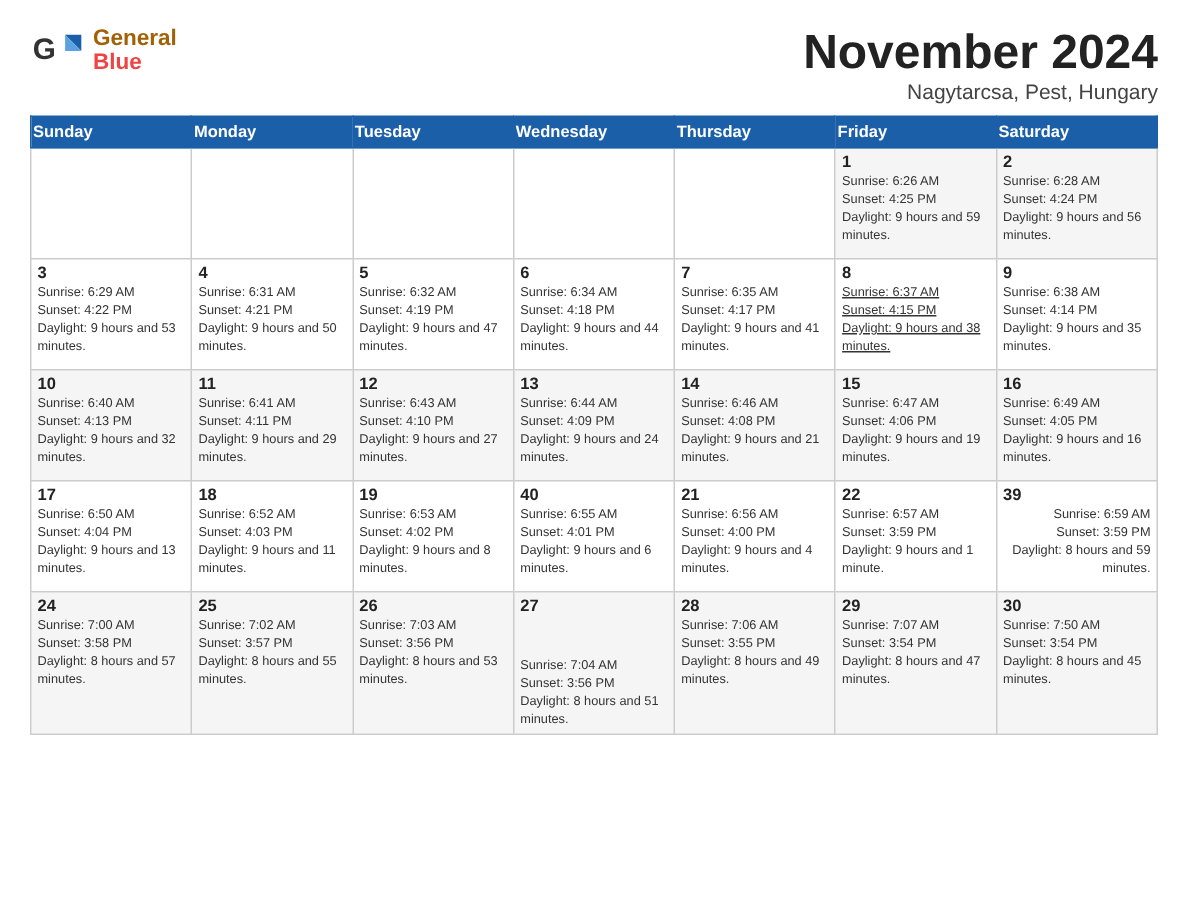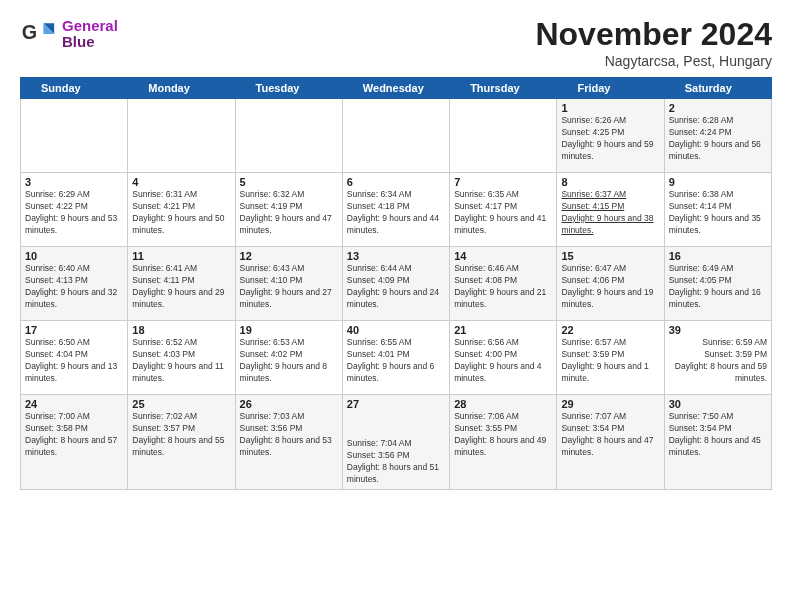--- a/index.html
+++ b/index.html
@@ -27,27 +27,27 @@
       gap: 6px;
     }
     .logo-text {
       display: flex;
       flex-direction: column;
       line-height: 1.1;
     }
     .logo-general {
       font-size: 15px;
       font-weight: bold;
-      color: #a21caf;
+      color: #a16207;
       text-align: right;
     }
     .logo-blue {
       font-size: 15px;
       font-weight: bold;
-      color: #701a75;
+      color: #ef4444;
     }
     .logo-icon {
       width: 36px;
       height: 36px;
     }
     .title-block {
       text-align: right;
     }
     .calendar-title {
       font-size: 32px;
@@ -61,21 +61,21 @@
     table {
       width: 100%;
       border-collapse: collapse;
       table-layout: fixed;
     }
     thead tr th {
       background: #1a5fa8;
       color: #fff;
       font-size: 11px;
       font-weight: bold;
-      padding: 4px 20px;
+      padding: 4px 1px;
       text-align: left;
       border: 1px solid #1a5fa8;
     }
     tbody tr td {
       border: 1px solid #ccc;
       vertical-align: top;
       padding: 3px 4px;
       font-size: 9px;
       color: #333;
       height: 74px;

